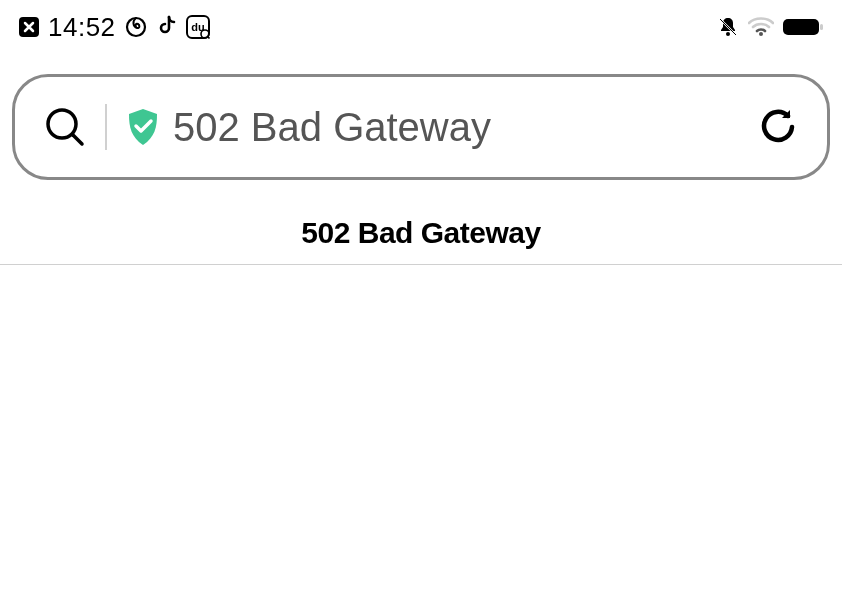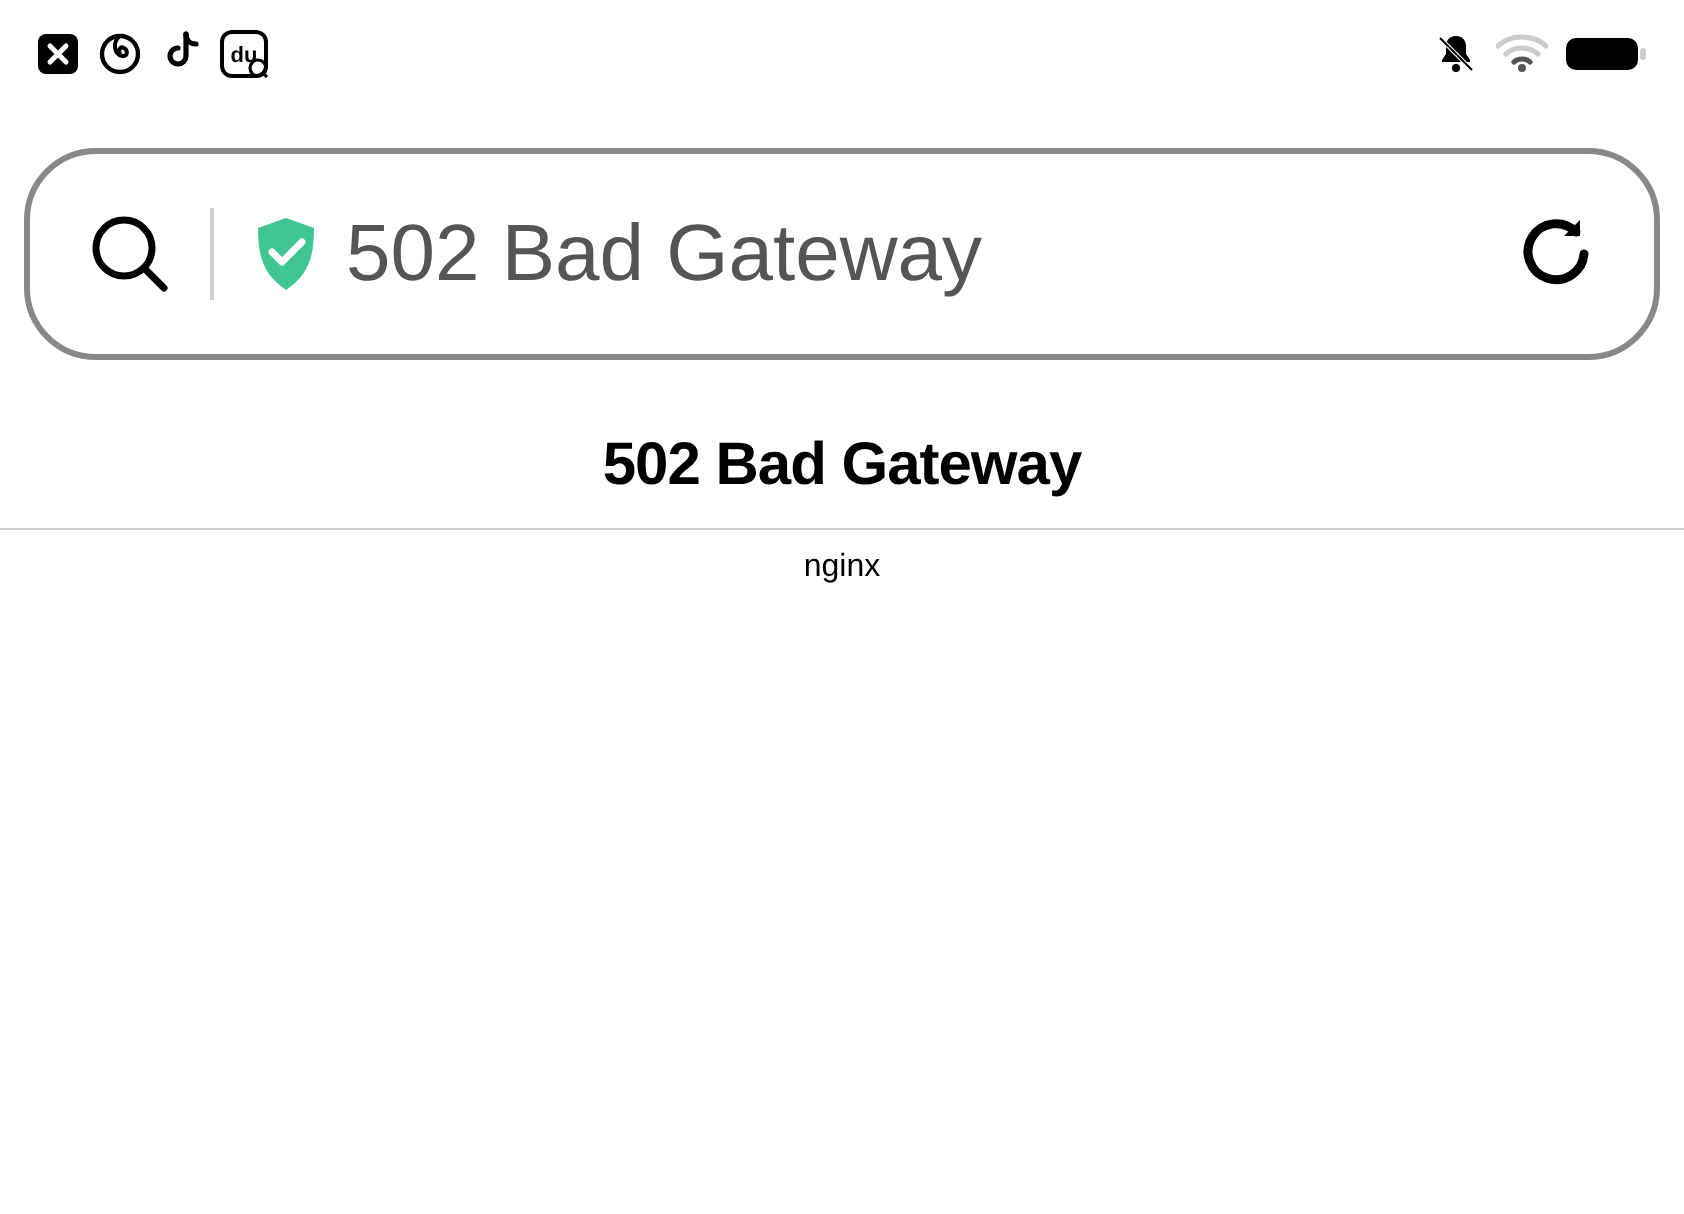--- a/index.html
+++ b/index.html
@@ -108,20 +108,21 @@
 <body>
 
 <div class="status-bar">
   <div class="status-left">
     <span class="sb-icon">
       <svg width="22" height="22" viewBox="0 0 22 22">
         <rect x="1" y="1" width="20" height="20" rx="4" fill="#000"></rect>
         <path d="M7 7 L15 15 M15 7 L7 15" stroke="#fff" stroke-width="2.5" stroke-linecap="round"></path>
       </svg>
     </span>
+    <span class="time">14:52</span>
     <span class="sb-icon">
       <svg width="24" height="24" viewBox="0 0 24 24">
         <circle cx="12" cy="12" r="9" fill="none" stroke="#000" stroke-width="2.2"></circle>
         <path d="M12 3 C 8 6, 9 12, 13 13 C 16 13.5, 16 10, 14 9 C 12 8, 11 10, 12 12" fill="none" stroke="#000" stroke-width="2" stroke-linecap="round"></path>
       </svg>
     </span>
     <span class="sb-icon">
       <svg width="22" height="24" viewBox="0 0 22 24">
         <path d="M13 2 v11 a4 4 0 1 1 -4 -4" fill="none" stroke="#000" stroke-width="2.6" stroke-linecap="round"></path>
         <path d="M13 2 c 0 3 2 5 5 5" fill="none" stroke="#000" stroke-width="2.6" stroke-linecap="round"></path>
@@ -184,14 +185,13 @@
         <path d="M 35 21 A 14 14 0 1 1 31 10" fill="none" stroke="#000" stroke-width="4.5" stroke-linecap="round"></path>
         <path d="M 33 4 L 33 12 L 25 12 Z" fill="#000"></path>
       </svg>
     </div>
   </div>
 </div>
 
 <div class="content">
   <h1 class="error-title">502 Bad Gateway</h1>
   <hr class="hr">
-  <div class="server-text">nginx</div>
 </div>
 
 </body></html>

